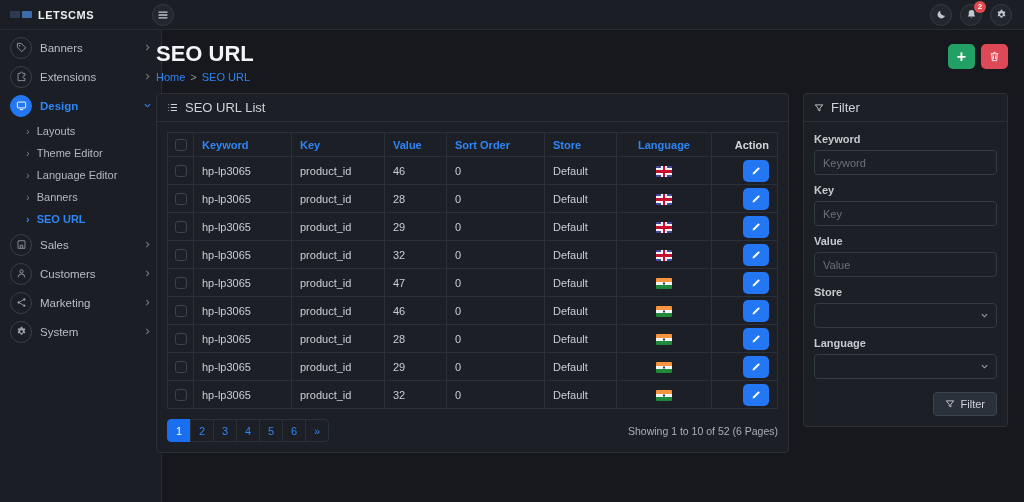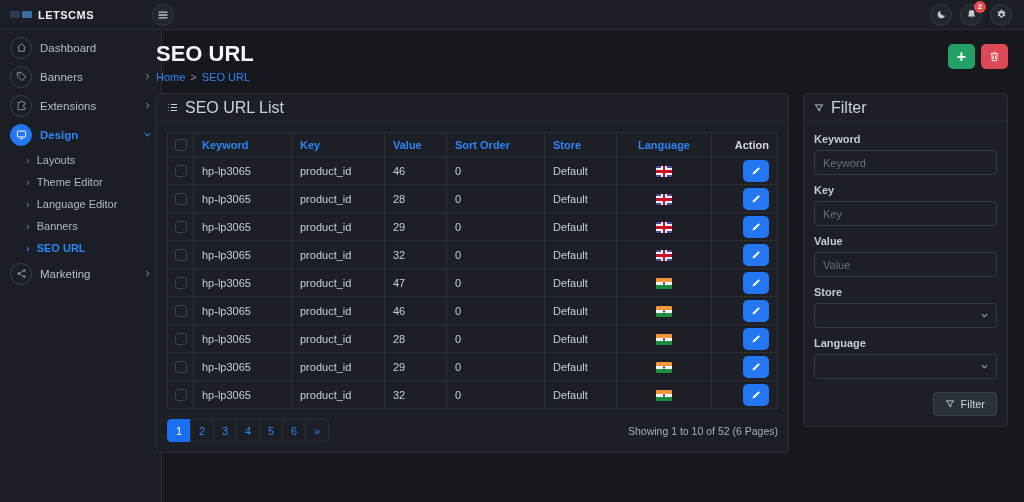--- a/index.html
+++ b/index.html
@@ -45,21 +45,21 @@
   .page-head{display:flex;justify-content:space-between;align-items:flex-start;}
   .page-title{margin:0;font-size:22px;font-weight:bold;color:#f2f4f7;line-height:1.1;}
   .breadcrumb{margin-top:5px;font-size:11px;color:var(--accent);display:flex;gap:5px;}
   .crumb-sep{color:var(--muted);}
   .head-actions{display:flex;gap:6px;padding-top:2px;}
   .btn-sq{width:27px;height:25px;border:none;border-radius:5px;color:#fff;display:flex;align-items:center;justify-content:center;cursor:pointer;}
   .btn-add{background:var(--success);font-size:16px;font-weight:bold;line-height:1;}
   .btn-del{background:var(--danger);}
   .main-row{display:flex;gap:14px;margin-top:10px;align-items:flex-start;}
   .panel{background:var(--panel-bg);border:1px solid var(--border);border-radius:4px;}
-  .panel-head{height:28px;display:flex;align-items:center;gap:7px;padding:0 10px;border-bottom:1px solid var(--border);font-size:16px;color:#ced3d9;}
+  .panel-head{height:28px;display:flex;align-items:center;gap:7px;padding:0 10px;border-bottom:1px solid var(--border);font-size:13px;color:#ced3d9;}
   .panel-body{padding:10px;}
   .list-panel{flex:1;}
   
   table{width:100%;border-collapse:collapse;font-size:11px;}
   th,td{border:1px solid var(--border);padding:0 8px;text-align:left;}
   th{height:24px;color:var(--accent);font-weight:bold;white-space:nowrap;}
   td{height:28px;color:#c9ced4;}
   th.col-check,td.col-check{width:26px;text-align:center;padding:0;}
   th.col-lang,td.col-lang{text-align:center;}
   th.col-action,td.col-action{text-align:right;color:#d4d8dd;width:66px;}
@@ -98,28 +98,20 @@
     <span class="logo-mark">
         <i></i>
         <i></i>
       </span>
     <span class="logo-text">LETSCMS</span>
   </div>
   <nav class="nav">
       <div class="nav-item">
         <span class="nav-ic">
           <svg width="11" height="11" viewBox="0 0 16 16" fill="none" stroke="currentColor" stroke-width="1.3">
-            <path d="M2.5 7.5L8 2.5l5.5 5M4 7v6.5h8V7"></path>
-          </svg>
-        </span>
-        <span class="nav-label">Dashboard</span>
-      </div>
-      <div class="nav-item">
-        <span class="nav-ic">
-          <svg width="11" height="11" viewBox="0 0 16 16" fill="none" stroke="currentColor" stroke-width="1.3">
             <path d="M2 2h5.5l6.5 6.5-5.5 5.5L2 7.5z"></path>
             <circle cx="5.3" cy="5.3" r="1" fill="currentColor" stroke="none"></circle>
           </svg>
         </span>
         <span class="nav-label">Banners</span>
         <span class="nav-chev">
           <svg width="7" height="7" viewBox="0 0 8 8" fill="none" stroke="currentColor" stroke-width="1.3">
             <path d="M2.5 1l3 3-3 3"></path>
           </svg>
         </span>
@@ -163,31 +155,72 @@
         <span class="sub-bullet">›</span>
         <span>Language Editor</span>
       </div>
       <div class="sub-item">
         <span class="sub-bullet">›</span>
         <span>Banners</span>
       </div>
       <div class="sub-item active">
         <span class="sub-bullet">›</span>
         <span>SEO URL</span>
+      </div>
+      <div class="nav-item">
+        <span class="nav-ic">
+          <svg width="11" height="11" viewBox="0 0 16 16" fill="none" stroke="currentColor" stroke-width="1.2">
+            <path d="M2.5 6L3.5 2.5h9L13.5 6M3 6v7.5h10V6M6.3 13.5V9h3.4v4.5"></path>
+          </svg>
+        </span>
+        <span class="nav-label">Sales</span>
+        <span class="nav-chev">
+          <svg width="7" height="7" viewBox="0 0 8 8" fill="none" stroke="currentColor" stroke-width="1.3">
+            <path d="M2.5 1l3 3-3 3"></path>
+          </svg>
+        </span>
+      </div>
+      <div class="nav-item">
+        <span class="nav-ic">
+          <svg width="11" height="11" viewBox="0 0 16 16" fill="none" stroke="currentColor" stroke-width="1.3">
+            <circle cx="8" cy="5" r="2.4"></circle>
+            <path d="M3.2 13.5a4.8 4.8 0 0 1 9.6 0"></path>
+          </svg>
+        </span>
+        <span class="nav-label">Customers</span>
+        <span class="nav-chev">
+          <svg width="7" height="7" viewBox="0 0 8 8" fill="none" stroke="currentColor" stroke-width="1.3">
+            <path d="M2.5 1l3 3-3 3"></path>
+          </svg>
+        </span>
       </div>
       <div class="nav-item">
         <span class="nav-ic">
           <svg width="11" height="11" viewBox="0 0 16 16" fill="currentColor">
             <circle cx="12" cy="3.5" r="1.7"></circle>
             <circle cx="4" cy="8" r="1.7"></circle>
             <circle cx="12" cy="12.5" r="1.7"></circle>
             <path d="M5.4 7.2l5.2-2.9M5.4 8.8l5.2 2.9" stroke="currentColor" stroke-width="1.2"></path>
           </svg>
         </span>
         <span class="nav-label">Marketing</span>
+        <span class="nav-chev">
+          <svg width="7" height="7" viewBox="0 0 8 8" fill="none" stroke="currentColor" stroke-width="1.3">
+            <path d="M2.5 1l3 3-3 3"></path>
+          </svg>
+        </span>
+      </div>
+      <div class="nav-item">
+        <span class="nav-ic">
+          <svg width="11" height="11" viewBox="0 0 16 16" fill="currentColor">
+            <path d="M6.8 1.2h2.4l.3 1.7c.5.2 1 .4 1.4.8l1.6-.6 1.2 2-1.3 1.1a5.6 5.6 0 0 1 0 1.6l1.3 1.1-1.2 2-1.6-.6c-.4.4-.9.6-1.4.8l-.3 1.7H6.8l-.3-1.7a5.5 5.5 0 0 1-1.4-.8l-1.6.6-1.2-2 1.3-1.1a5.6 5.6 0 0 1 0-1.6L2.3 5.1l1.2-2 1.6.6c.4-.4.9-.6 1.4-.8z"></path>
+            <circle cx="8" cy="8" r="2" fill="#1b1e24"></circle>
+          </svg>
+        </span>
+        <span class="nav-label">System</span>
         <span class="nav-chev">
           <svg width="7" height="7" viewBox="0 0 8 8" fill="none" stroke="currentColor" stroke-width="1.3">
             <path d="M2.5 1l3 3-3 3"></path>
           </svg>
         </span>
       </div>
     </nav>
 </aside>
 
 <header class="topbar">

